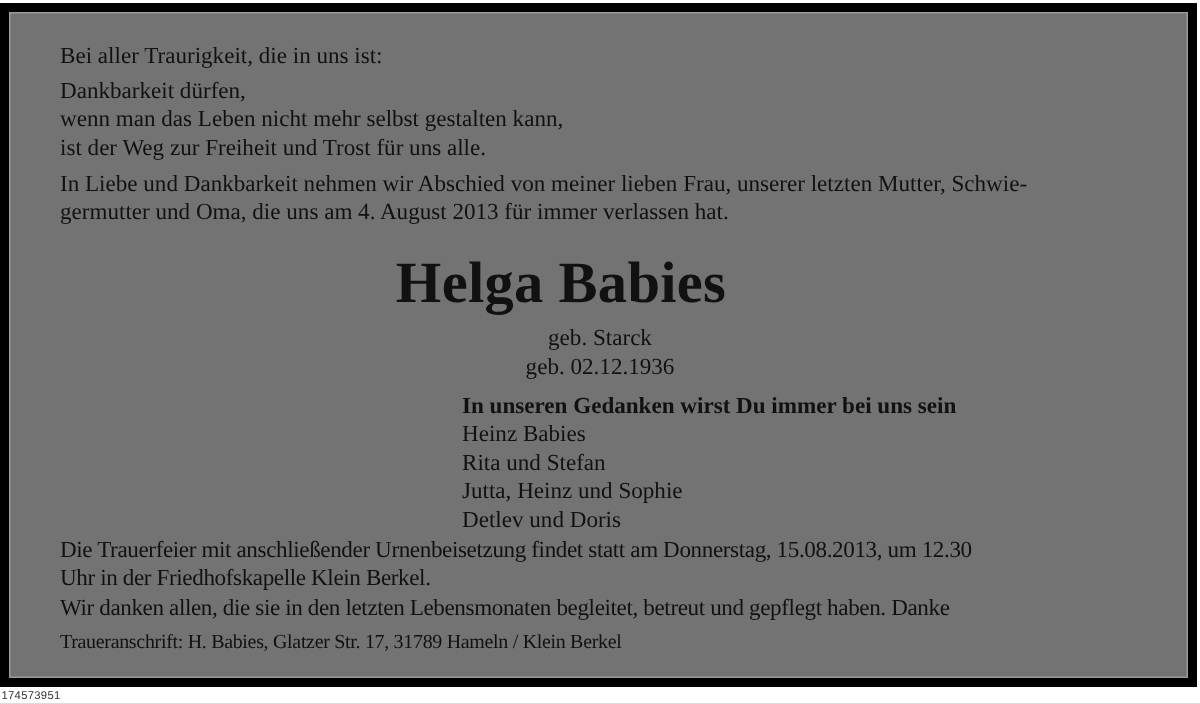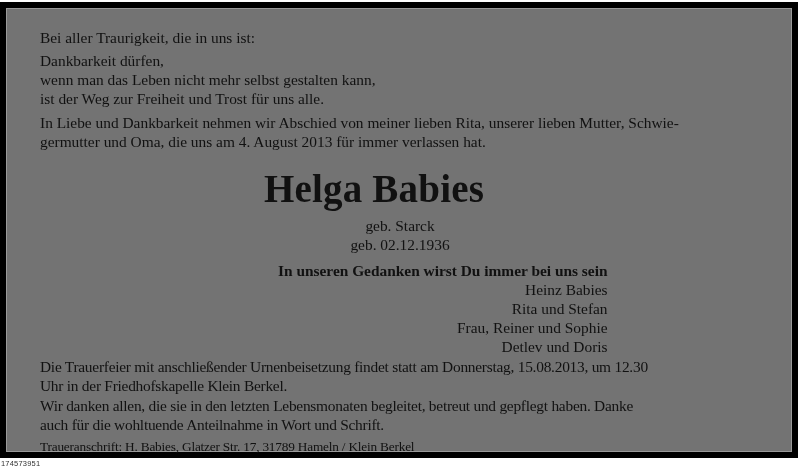--- a/index.html
+++ b/index.html
@@ -50,23 +50,22 @@
     .birth-name, .birth-date {
       position: absolute;
       white-space: nowrap;
       font-size: 15.4px;
       line-height: 19px;
     }
     .birth-name { left: 360px; top: 188px; transform: translateX(-50%); }
     .birth-date { left: 360px; top: 207px; transform: translateX(-50%); }
     .family {
       position: absolute;
-      left: 238px;
+      left: 268px;
       top: 233px;
-      text-align: right;
     }
     .family .motto { font-weight: bold; }
     .lower {
       position: absolute;
       left: 0;
       top: 329px;
       font-size: 15.4px;
       line-height: 19.3px;
       letter-spacing: -0.25px;
       font-family: Liberation Serif, serif;
@@ -97,39 +96,38 @@
   <div class="content">
     <span class="line">Bei aller Traurigkeit, die in uns ist:</span>
     <div class="gap-s"></div>
     <div>
       <span class="line">Dankbarkeit dürfen,</span>
       <span class="line">wenn man das Leben nicht mehr selbst gestalten kann,</span>
       <span class="line">ist der Weg zur Freiheit und Trost für uns alle.</span>
     </div>
     <div class="gap-m"></div>
     <div>
-      <span class="line">In Liebe und Dankbarkeit nehmen wir Abschied von meiner lieben Rita, unserer lieben Mutter, Schwie-</span>
+      <span class="line">In Liebe und Dankbarkeit nehmen wir Abschied von meiner lieben Frau, unserer letzten Mutter, Schwie-</span>
       <span class="line">germutter und Oma, die uns am 4. August 2013 für immer verlassen hat.</span>
     </div>
 
     <div class="name-title">Helga Babies</div>
     <div class="birth-name">geb. Starck</div>
     <div class="birth-date">geb. 02.12.1936</div>
 
     <div class="family">
       <span class="line motto">In unseren Gedanken wirst Du immer bei uns sein</span>
       <span class="line">Heinz Babies</span>
       <span class="line">Rita und Stefan</span>
-      <span class="line">Frau, Reiner und Sophie</span>
+      <span class="line">Jutta, Heinz und Sophie</span>
       <span class="line">Detlev und Doris</span>
     </div>
 
     <div class="lower">
       <span class="line">Die Trauerfeier mit anschließender Urnenbeisetzung findet statt am Donnerstag, 15.08.2013, um 12.30</span>
       <span class="line">Uhr in der Friedhofskapelle Klein Berkel.</span>
       <span class="line">Wir danken allen, die sie in den letzten Lebensmonaten begleitet, betreut und gepflegt haben. Danke</span>
-      <span class="line">auch für die wohltuende Anteilnahme in Wort und Schrift.</span>
       <span class="address">Traueranschrift: H. Babies, Glatzer Str. 17, 31789 Hameln / Klein Berkel</span>
     </div>
   </div>
 </div>
 
 <div class="ref-id">174573951</div>
 
 </body></html>

